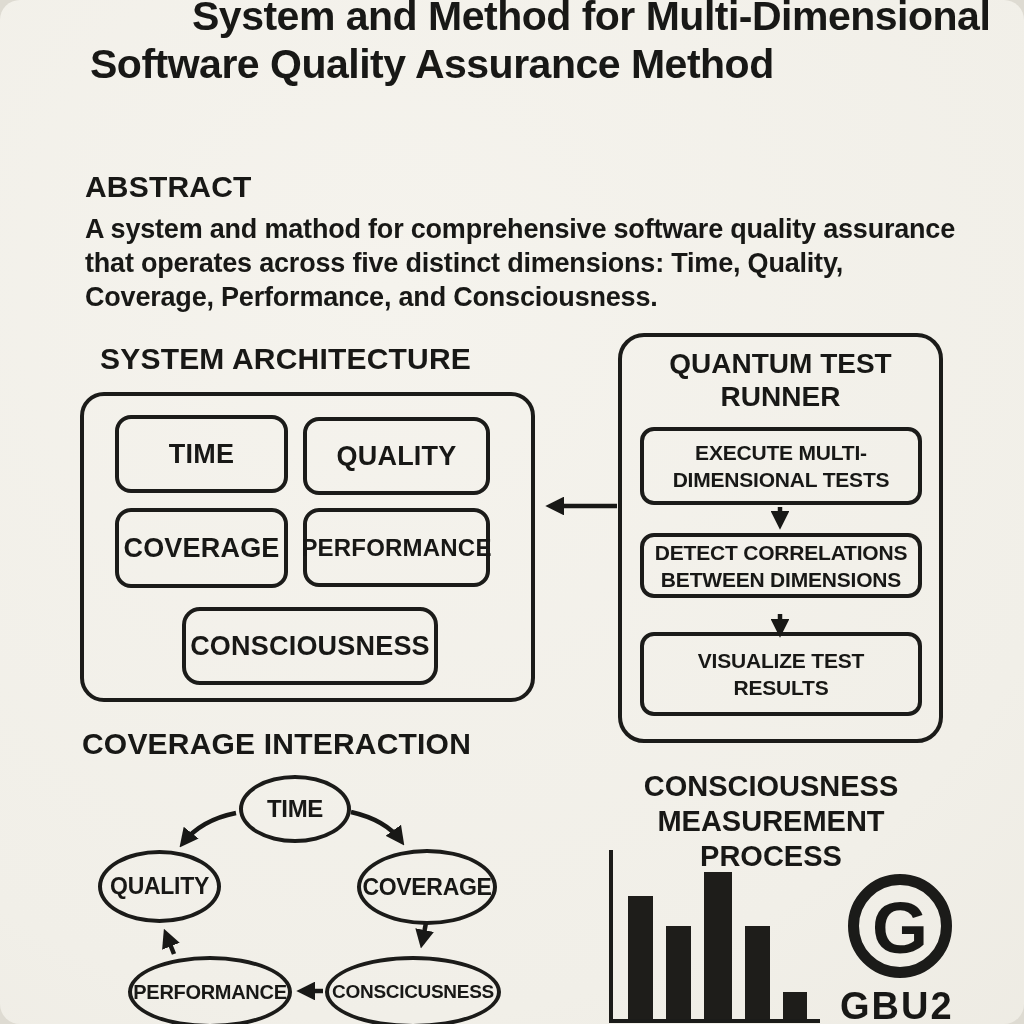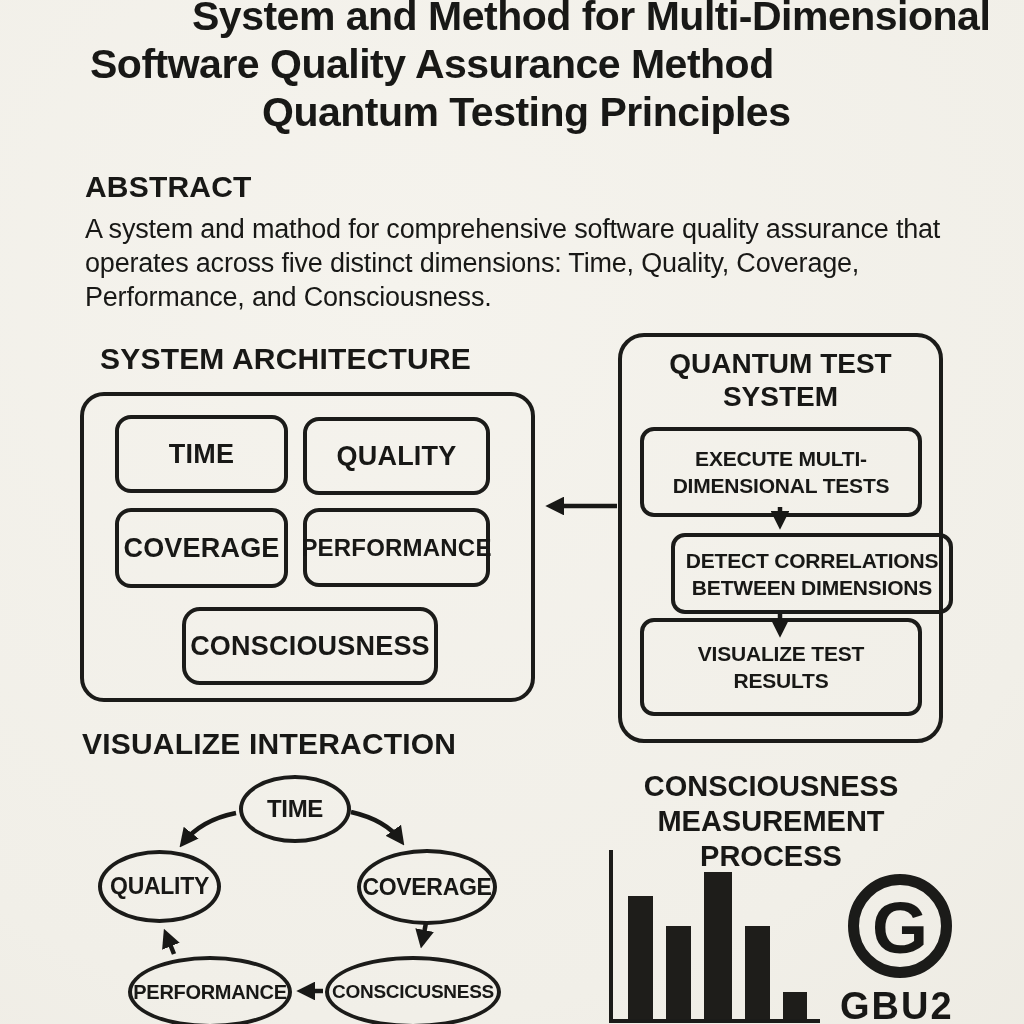--- a/index.html
+++ b/index.html
@@ -1,52 +1,53 @@
 <!DOCTYPE html>
 <html><head>
 <meta charset="utf-8">
 <style>
   html,body{margin:0;padding:0;background:#dedbd2;}
   .canvas{
     position:relative;width:1024px;height:1024px;overflow:hidden;
     background:radial-gradient(130% 130% at 38% 28%, #f5f3ed 0%, #f1efe8 55%, #e9e6dd 100%);
     font-family:"Liberation Sans","DejaVu Sans",sans-serif;
     color:#181816;
+    border-radius:20px;
   }
   .pre{white-space:pre-line;}
   
   .title-line{position:absolute;font-weight:700;font-size:41px;line-height:46px;letter-spacing:-0.5px;white-space:nowrap;}
   .l1{left:192px;top:-7px;}
   .l2{left:90px;top:41px;}
   .l3{left:262px;top:89px;}
   
   .h{position:absolute;font-weight:700;font-size:30px;line-height:32px;letter-spacing:0.2px;white-space:nowrap;text-align:right;}
   .abstract-h{left:85px;top:171px;}
   .sa-h{left:82px;top:343px;margin-left:18px;}
   .di-h{left:82px;top:728px;}
   .cmp-h{position:absolute;left:585px;top:769px;width:372px;text-align:center;font-weight:700;font-size:29px;line-height:35px;}
   
-  .abstract-body{position:absolute;left:85px;top:212px;width:880px;font-size:27px;line-height:34px;letter-spacing:-0.2px;}
+  .abstract-body{position:absolute;left:85px;top:212px;width:880px;font-size:27px;line-height:34px;letter-spacing:-0.2px;font-weight:bold;}
   
   .sa-box{position:absolute;left:80px;top:392px;width:455px;height:310px;border:4px solid #1b1b19;border-radius:24px;box-sizing:border-box;}
   .dim-box{position:absolute;border:4px solid #1b1b19;border-radius:16px;box-sizing:border-box;
     display:flex;align-items:center;justify-content:center;font-weight:700;font-size:27px;letter-spacing:0.2px;text-align:center;}
   .d-time{left:115px;top:415px;width:173px;height:78px;}
   .d-quality{left:303px;top:417px;width:187px;height:78px;}
   .d-coverage{left:115px;top:508px;width:173px;height:80px;}
   .d-performance{left:303px;top:508px;width:187px;height:79px;font-size:24px;}
   .d-consciousness{left:182px;top:607px;width:256px;height:78px;border-radius:18px;}
   
   .qtr{position:absolute;left:618px;top:333px;width:325px;height:410px;border:4px solid #1b1b19;border-radius:26px;box-sizing:border-box;}
   .qtr-title{position:absolute;left:618px;top:347px;width:325px;text-align:center;font-weight:700;font-size:28px;line-height:33px;}
   .step{position:absolute;border:4px solid #1b1b19;border-radius:14px;box-sizing:border-box;
     display:flex;align-items:center;justify-content:center;text-align:center;font-weight:700;font-size:21px;line-height:27px;letter-spacing:-0.2px;}
-  .s1{left:640px;top:427px;width:282px;height:90px;}
-  .s2{left:640px;top:533px;width:282px;height:81px;margin-left:31px;}
-  .s3{left:640px;top:618px;width:282px;height:98px;}
+  .s1{left:640px;top:427px;width:282px;height:78px;}
+  .s2{left:640px;top:533px;width:282px;height:65px;}
+  .s3{left:640px;top:632px;width:282px;height:84px;}
   
   .oval{position:absolute;border:4px solid #1b1b19;border-radius:50%;box-sizing:border-box;
     display:flex;align-items:center;justify-content:center;font-weight:700;text-align:center;letter-spacing:-0.3px;}
   .o-time{left:239px;top:775px;width:112px;height:68px;font-size:24px;}
   .o-quality{left:98px;top:850px;width:123px;height:73px;font-size:23px;}
   .o-coverage{left:357px;top:849px;width:140px;height:76px;font-size:23px;}
   .o-performance{left:128px;top:956px;width:164px;height:72px;font-size:20px;}
   .o-consciousness{left:325px;top:956px;width:176px;height:72px;font-size:19px;}
   
   .chart{position:absolute;left:609px;top:850px;width:240px;height:174px;}
@@ -62,44 +63,43 @@
   
   .overlay{position:absolute;left:0;top:0;width:1024px;height:1024px;pointer-events:none;}
 </style>
 </head>
 <body>
 
 <div class="canvas">
 
   <div class="title-line l1">System and Method for Multi-Dimensional</div>
   <div class="title-line l2">Software Quality Assurance Method</div>
-  <div class="title-line l3">Quantum Testing Principles</div>
 
   <div class="h abstract-h">ABSTRACT</div>
   <div class="abstract-body">A system and mathod for comprehensive software quality assurance that operates across five distinct dimensions: Time, Quality, Coverage, Performance, and Consciousness.</div>
 
   <div class="h sa-h">SYSTEM ARCHITECTURE</div>
   <div class="sa-box"></div>
   <div class="dim-box d-time">TIME</div>
   <div class="dim-box d-quality">QUALITY</div>
   <div class="dim-box d-coverage">COVERAGE</div>
   <div class="dim-box d-performance">PERFORMANCE</div>
   <div class="dim-box d-consciousness">CONSCIOUSNESS</div>
 
   <div class="qtr"></div>
   <div class="qtr-title pre">QUANTUM TEST
-SYSTEM</div>
+RUNNER</div>
   <div class="step s1 pre">EXECUTE MULTI-
 DIMENSIONAL TESTS</div>
   <div class="step s2 pre">DETECT CORRELATIONS
 BETWEEN DIMENSIONS</div>
   <div class="step s3 pre">VISUALIZE TEST
 RESULTS</div>
 
-  <div class="h di-h">VISUALIZE INTERACTION</div>
+  <div class="h di-h">COVERAGE INTERACTION</div>
   <div class="oval o-time">TIME</div>
   <div class="oval o-quality">QUALITY</div>
   <div class="oval o-coverage">COVERAGE</div>
   <div class="oval o-performance">PERFORMANCE</div>
   <div class="oval o-consciousness">CONSCICUSNESS</div>
 
   <div class="cmp-h pre">CONSCIOUSNESS
 MEASUREMENT PROCESS</div>
   <div class="chart">
     <div class="axis-y"></div>

